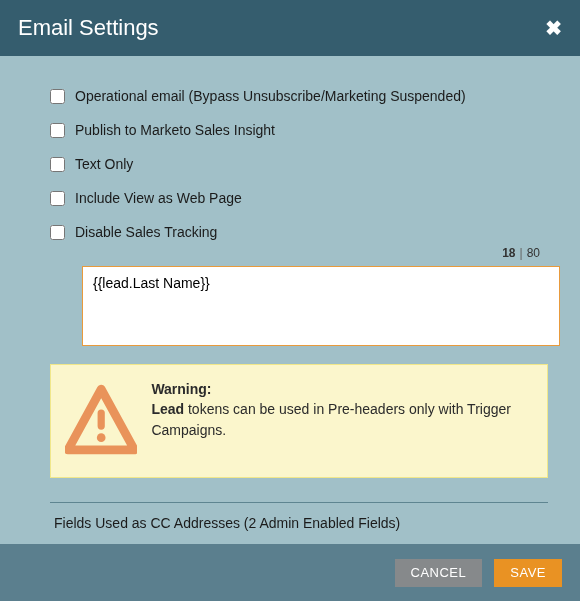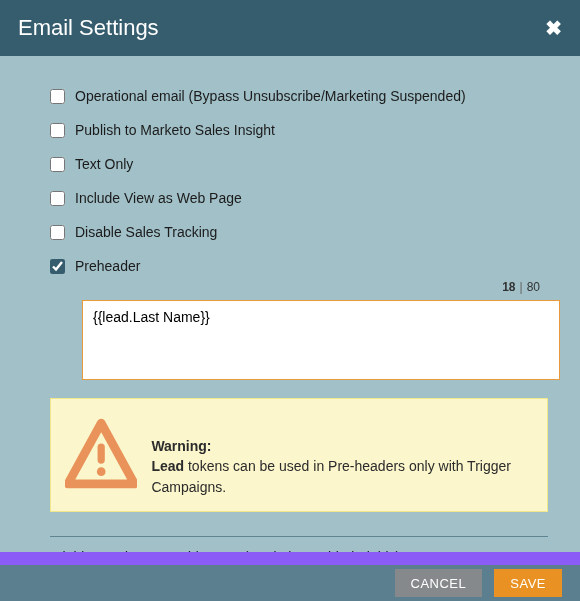--- a/index.html
+++ b/index.html
@@ -11,26 +11,26 @@
   .body-wrap { position:absolute; top:56px; left:0; right:0; bottom:49px; background:#a1c0c8; }
   .scroll-area { position:absolute; top:0; left:0; right:0; bottom:0; overflow-y:scroll; padding:32px 32px 24px 50px; color:#111; }
   .scroll-area::-webkit-scrollbar { width:17px; background:#f0f0f0; }
   .scroll-area::-webkit-scrollbar-thumb { background:#c7c7c7; }
   .opt { display:flex; align-items:center; gap:10px; margin-bottom:18px; font-size:14px; color:#1b1b1b; }
   .opt input[type=checkbox]{ width:15px; height:15px; margin:0; accent-color:#355d6e;}
   .counter-row { display:flex; justify-content:flex-end; font-size:12px; color:#333; margin:-12px 8px 6px 0;}
   .counter-row b{ font-weight:700;}
   .counter-row .sep{ margin:0 4px; color:#666;}
   .pre-input { width:calc(100% - 20px); min-height:80px; margin-left:32px; background:#fff; border:1px solid #e89a3c; padding:8px 10px; font-size:14px; font-family:inherit; resize:none; outline:none; }
-  .warn { margin:14px 0 24px 0; background:#fbf6cc; border:1px solid #f0e78a; padding:14px 18px 14px 14px; display:flex; gap:14px; align-items:flex-end;}
+  .warn { margin:14px 0 24px 0; background:#fbf6cc; border:1px solid #f0e78a; padding:14px 18px 14px 14px; display:flex; gap:14px; align-items:flex-start;}
   .warn-text { font-size:14px; line-height:1.45; color:#2b2b2b;}
   .warn-text b{ font-weight:700;}
   .divider { border:none; border-top:1px solid #5e8591; margin:0 0 12px 0;}
   .cc-heading { font-size:14px; margin:0 0 10px 4px; color:#1b1b1b;}
-  .footer { position:absolute; left:0; right:0; bottom:0; height:36px; background:#5b7f8e; display:flex; align-items:center; justify-content:flex-end; padding:0 18px; gap:12px;}
+  .footer { position:absolute; left:0; right:0; bottom:0; height:57px; background:#5b7f8e; display:flex; align-items:center; justify-content:flex-end; padding:0 18px; gap:12px;}
   .btn { border:none; height:28px; padding:0 16px; font-size:13px; letter-spacing:.5px; cursor:pointer; color:#fff; font-family:inherit;}
   .btn-cancel { background:#86898b;}
   .btn-save { background:#e99223;}
 </style>
 </head>
 <body>
 
 <div class="dialog">
 
   <div class="titlebar">
@@ -59,24 +59,20 @@
       <label class="opt">
         <input type="checkbox" style="">
         <span>Include View as Web Page</span>
       </label>
 
       <label class="opt">
         <input type="checkbox" style="">
         <span>Disable Sales Tracking</span>
       </label>
 
-      <label class="opt">
-        <input type="checkbox" checked="" style="">
-        <span>Preheader</span>
-      </label>
 
       <div class="counter-row">
         <b>18</b>
         <span class="sep">|</span>
         <span>80</span>
       </div>
 
       <textarea class="pre-input" style="">{{lead.Last Name}}</textarea>
 
       <div class="warn">

